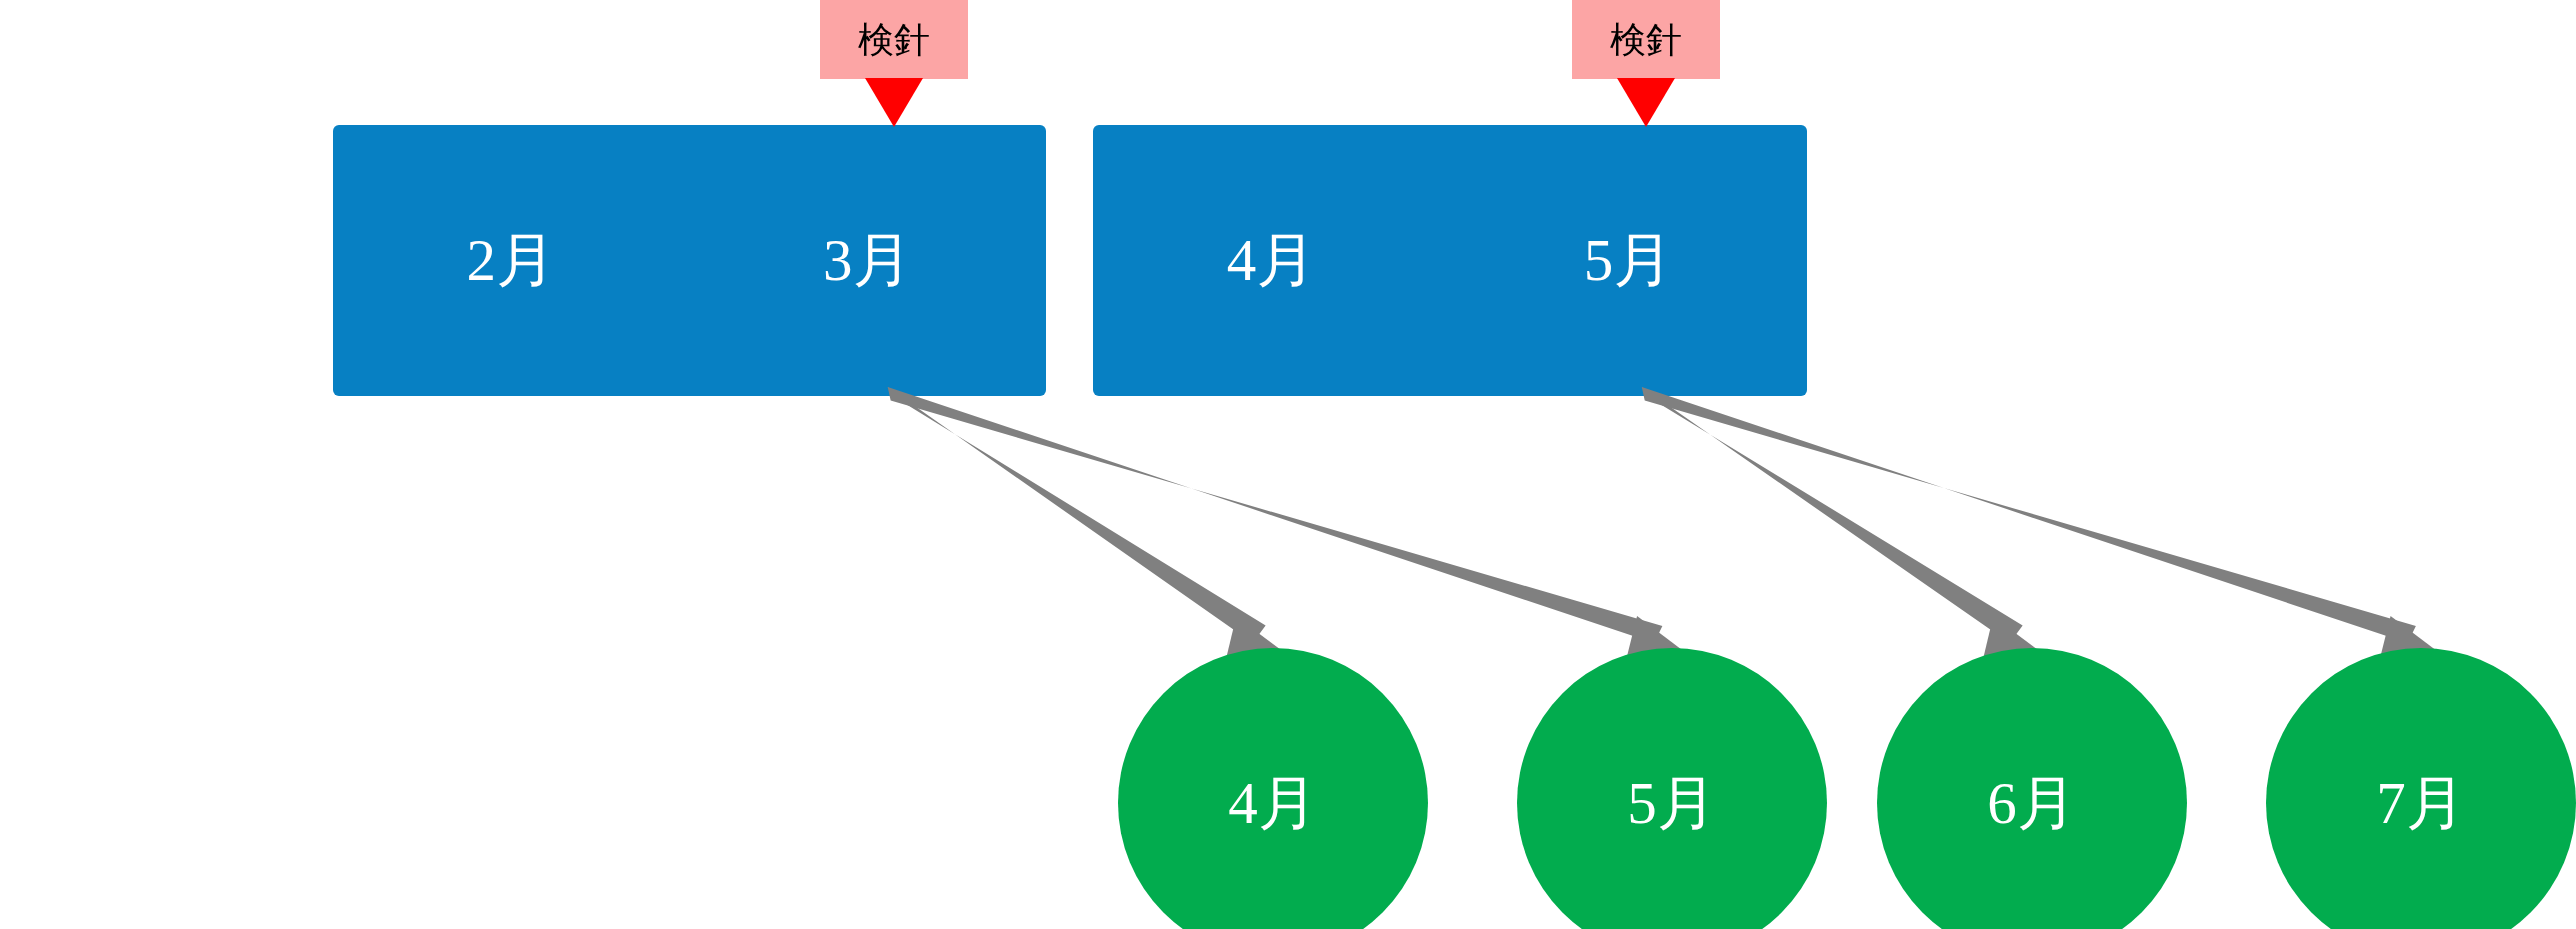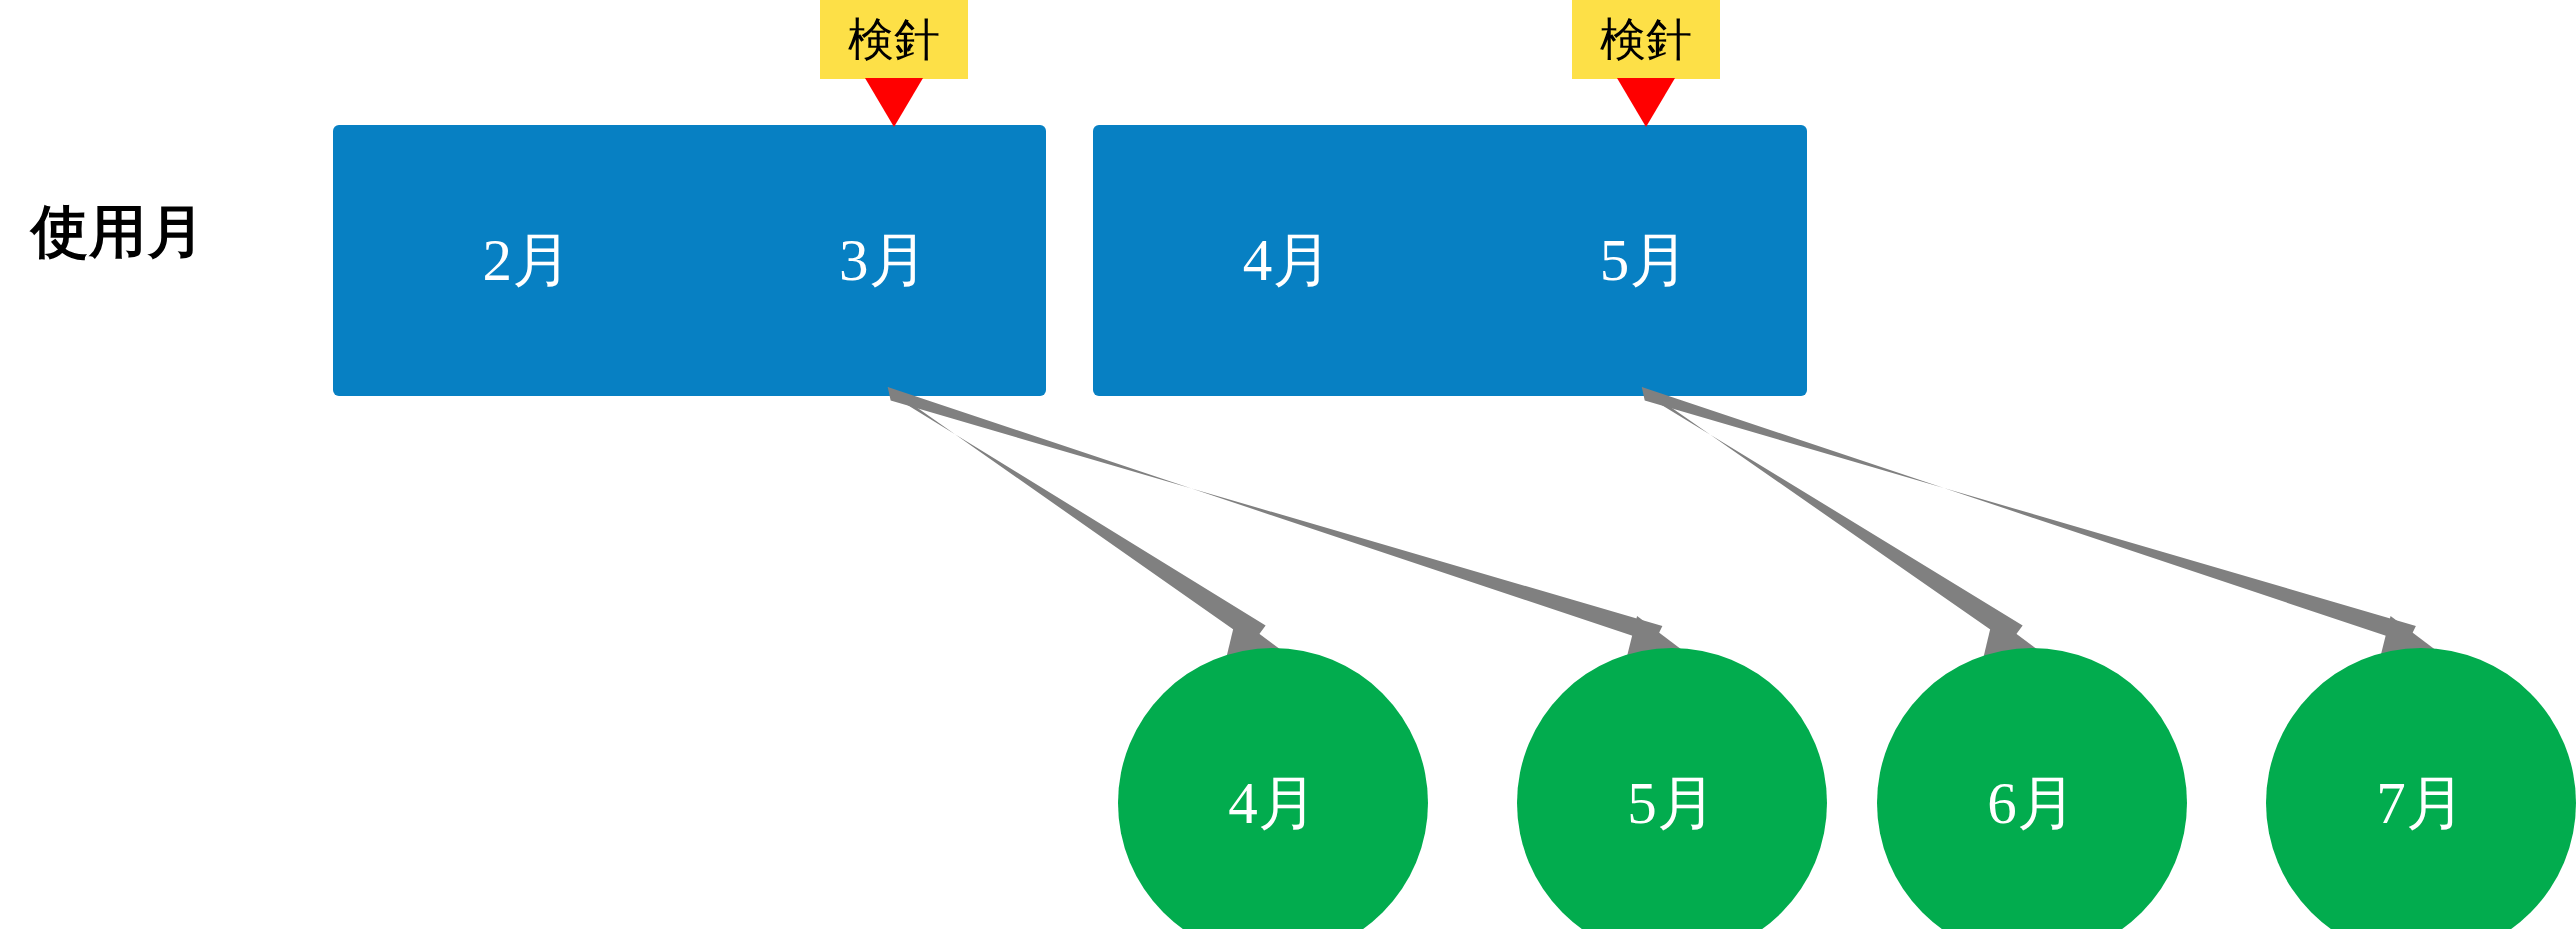--- a/index.html
+++ b/index.html
@@ -47,44 +47,43 @@
     height: 271px;
     width: 50%;
     display: flex;
     align-items: center;
     justify-content: center;
     color: #ffffff;
     font-size: 59px;
     line-height: 1;
     letter-spacing: 0.6px;
     font-family: "Liberation Serif", "DejaVu Serif", serif;
-    padding-left: 16px;
   }
   .month-cell.left  { left: 0; }
   .month-cell.right { left: 50%; text-align: center; }
 
   
   .marker {
     position: absolute;
     top: 0;
     width: 148px;
     height: 127px;
   }
   .marker-box {
     position: absolute;
     left: 0;
     top: 0;
     width: 148px;
     height: 79px;
-    background: #fde047;
+    background: #fca5a5;
     display: flex;
     align-items: center;
     justify-content: center;
     color: #000000;
-    font-size: 46px;
+    font-size: 36px;
     line-height: 1;
     font-family: "Liberation Serif", "DejaVu Serif", serif;
   }
   .marker-arrow {
     position: absolute;
     left: 50%;
     top: 78px;
     transform: translateX(-50%);
     width: 0;
     height: 0;
@@ -125,21 +124,20 @@
     width: 2576px;
     height: 930px;
     pointer-events: none;
   }
 </style>
 </head>
 <body>
 
 <div id="stage">
 
-  <div class="row-label" id="label-usage">使用月</div>
 
 
   <div class="period-bar" id="period-bar-0">
     <div class="month-cell left">2月</div>
     <div class="month-cell right">3月</div>
   </div>
 
   <div class="period-bar" id="period-bar-1">
     <div class="month-cell left">4月</div>
     <div class="month-cell right">5月</div>

